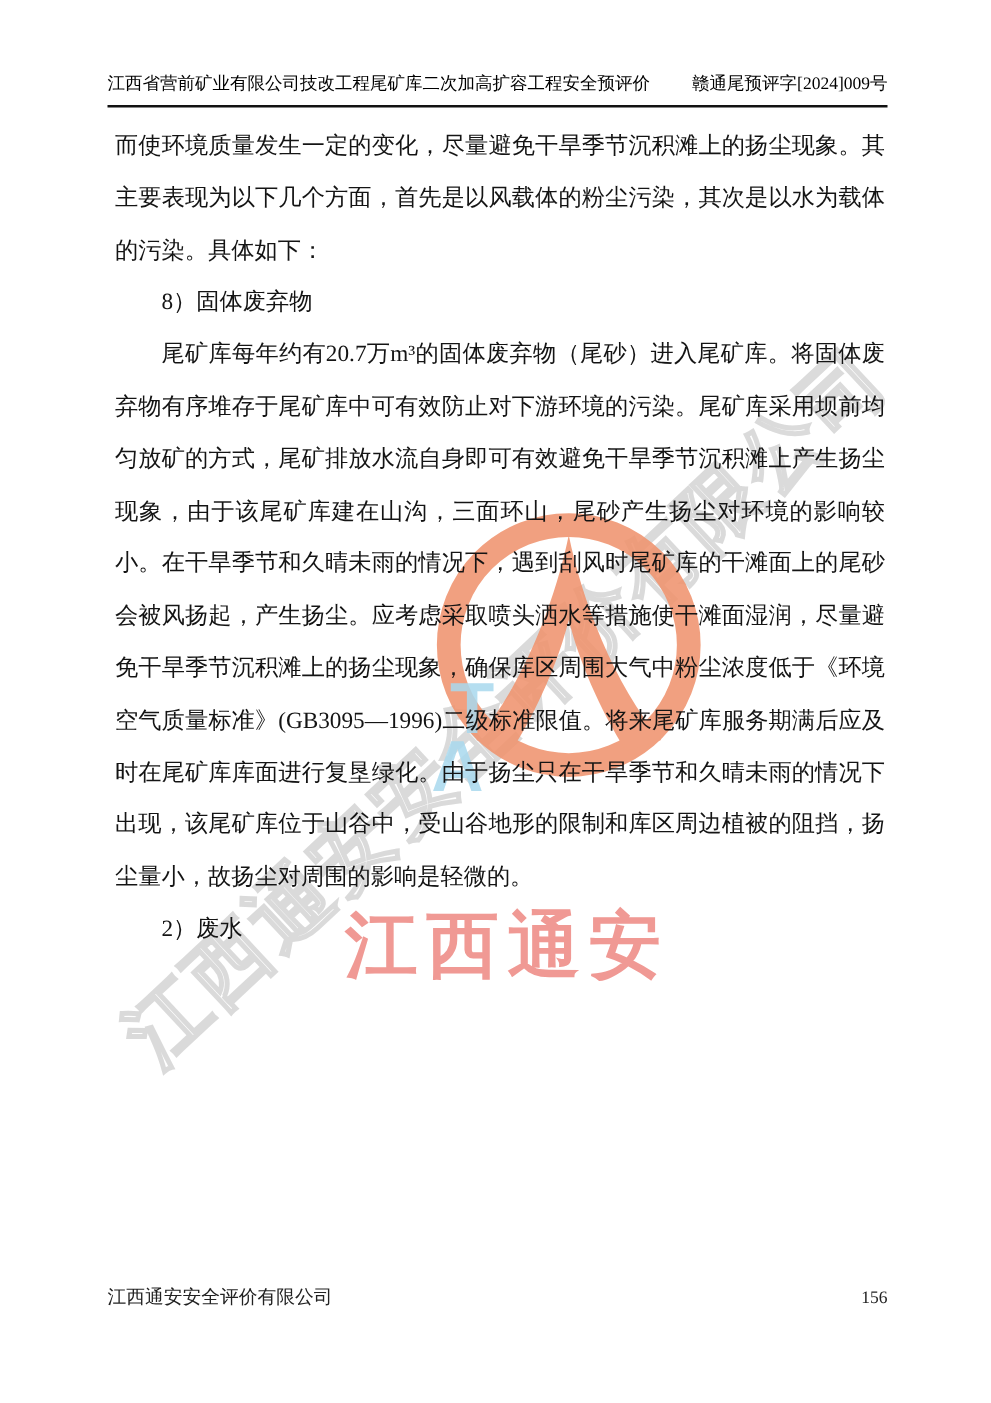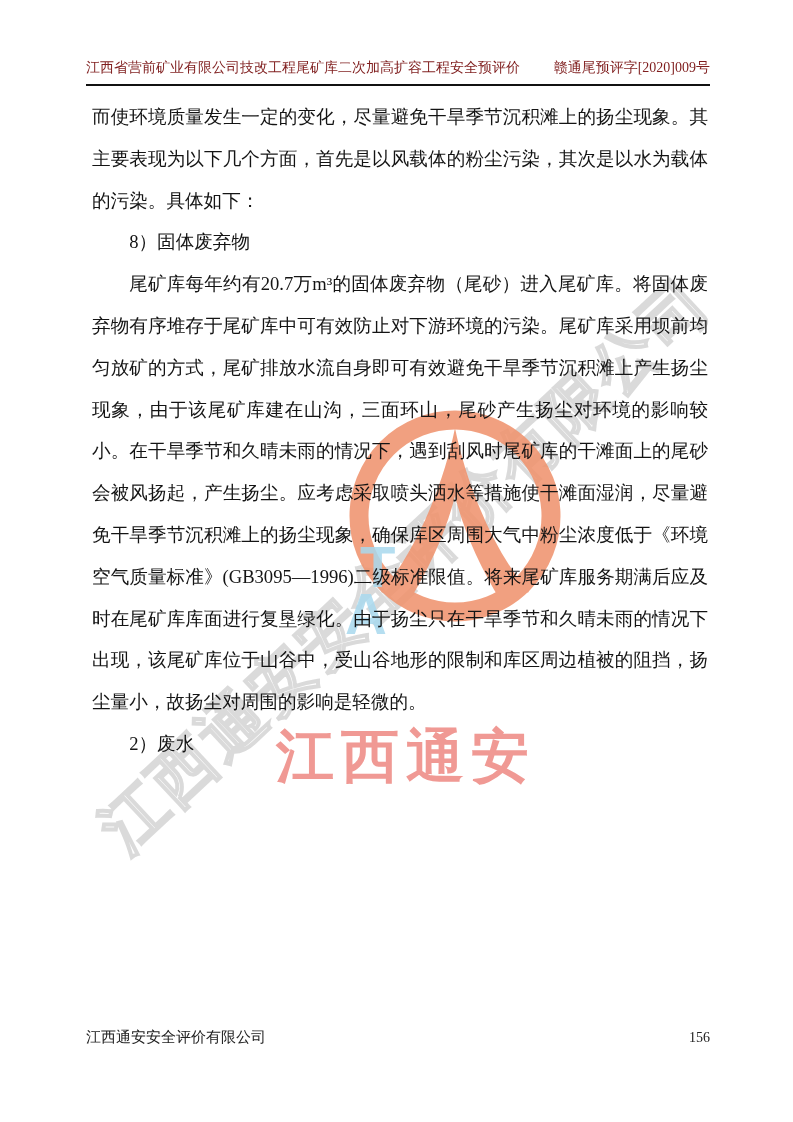--- a/index.html
+++ b/index.html
@@ -8,21 +8,21 @@
     background:#ffffff;
     position:relative;
     overflow:hidden;
     font-family:"Liberation Serif","DejaVu Serif",serif;
     color:#1a1a1a;
   }
   
   .header{
     position:absolute;left:86px;top:58px;width:624px;
     display:flex;justify-content:space-between;align-items:flex-end;
-    font-size:14px;line-height:20px;color:#7f1d1d;
+    font-size:14px;line-height:20px;color:#000000;
   }
   .header-rule{
     position:absolute;left:86px;top:84px;width:624px;height:2px;
     background:#111;
   }
   
   .watermark{position:absolute;inset:0;z-index:0;pointer-events:none;}
   .wm-logo{
     position:absolute;left:347px;top:408px;width:216px;height:216px;
     opacity:0.88;
@@ -90,21 +90,21 @@
   </svg>
 
   <span class="wm-blue wm-blue-t">T</span>
   <span class="wm-blue wm-blue-a">A</span>
 
   <div class="wm-brand">江西通安</div>
 </div>
 
 <div class="header">
   <span>江西省营前矿业有限公司技改工程尾矿库二次加高扩容工程安全预评价</span>
-  <span>赣通尾预评字[2020]009号</span>
+  <span>赣通尾预评字[2024]009号</span>
 </div>
 <div class="header-rule"></div>
 
 <div class="content" id="body-text">
     <p class="para">而使环境质量发生一定的变化，尽量避免干旱季节沉积滩上的扬尘现象。其主要表现为以下几个方面，首先是以风载体的粉尘污染，其次是以水为载体的污染。具体如下：</p>
     <p class="para indent">8）固体废弃物</p>
     <p class="para indent">尾矿库每年约有20.7万m³的固体废弃物（尾砂）进入尾矿库。将固体废弃物有序堆存于尾矿库中可有效防止对下游环境的污染。尾矿库采用坝前均匀放矿的方式，尾矿排放水流自身即可有效避免干旱季节沉积滩上产生扬尘现象，由于该尾矿库建在山沟，三面环山，尾砂产生扬尘对环境的影响较小。在干旱季节和久晴未雨的情况下，遇到刮风时尾矿库的干滩面上的尾砂会被风扬起，产生扬尘。应考虑采取喷头洒水等措施使干滩面湿润，尽量避免干旱季节沉积滩上的扬尘现象，确保库区周围大气中粉尘浓度低于《环境空气质量标准》(GB3095—1996)二级标准限值。将来尾矿库服务期满后应及时在尾矿库库面进行复垦绿化。由于扬尘只在干旱季节和久晴未雨的情况下出现，该尾矿库位于山谷中，受山谷地形的限制和库区周边植被的阻挡，扬尘量小，故扬尘对周围的影响是轻微的。</p>
     <p class="para indent">2）废水</p>
   </div>
 

